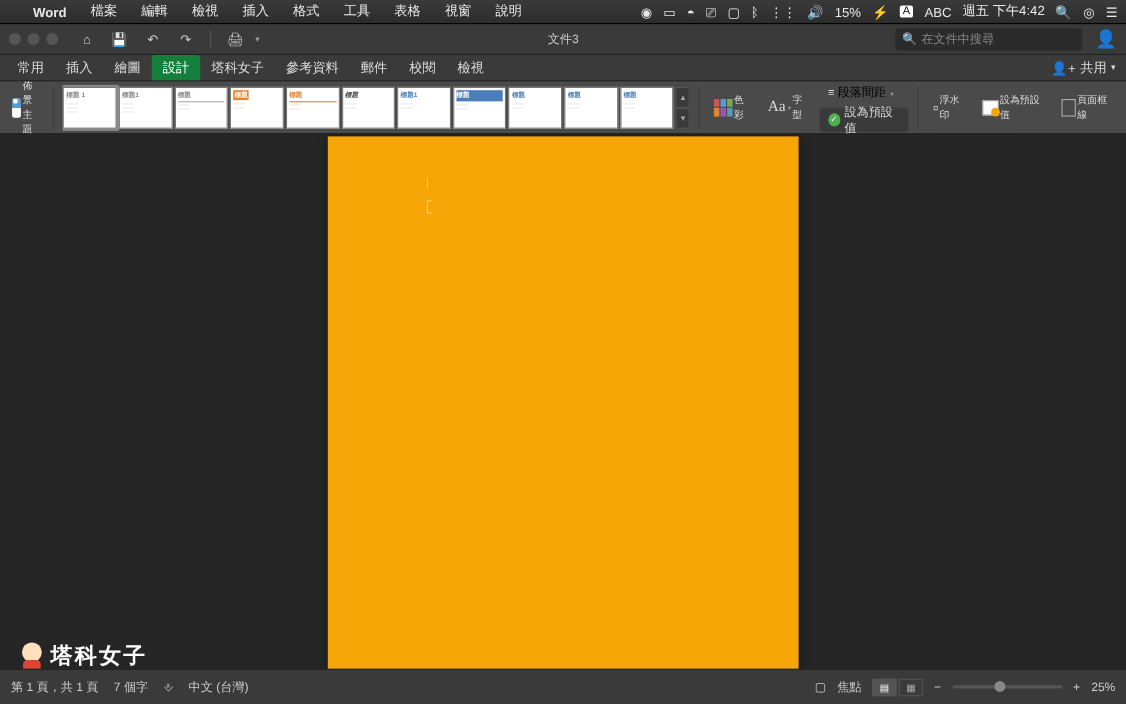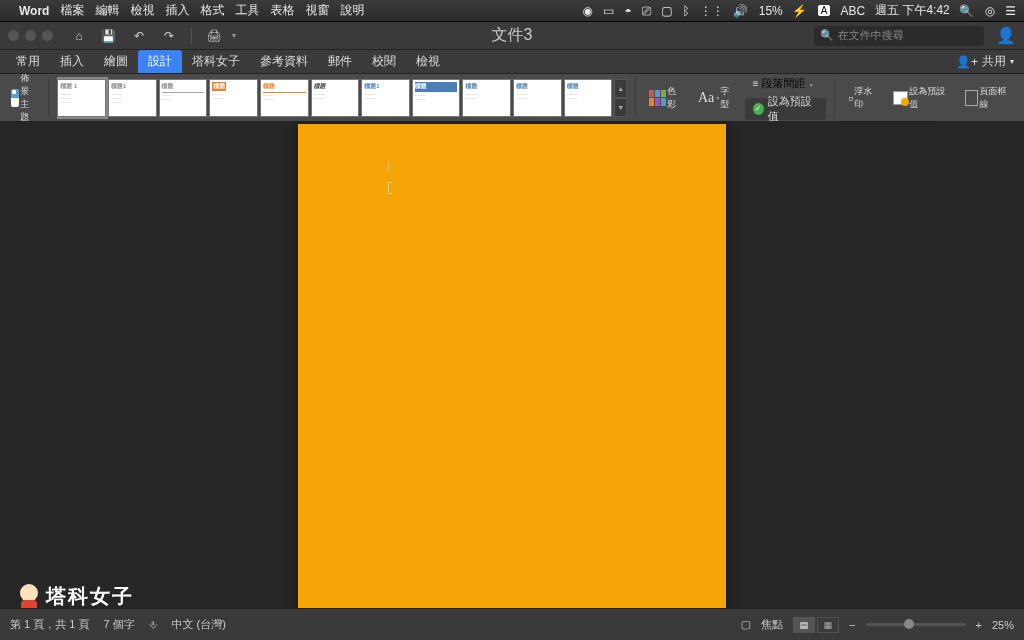--- a/index.html
+++ b/index.html
@@ -1,39 +1,39 @@
 <!DOCTYPE html>
 <html><head>
 <meta charset="utf-8">
 <style>
 * { margin: 0; padding: 0; box-sizing: border-box; font-family: -apple-system, "PingFang TC", "Microsoft JhengHei", sans-serif; }
 body { width: 1024px; height: 640px; background: #1a1a1a; overflow: hidden; position: relative; }
 
 
 .mac-menubar { height: 22px; background: linear-gradient(#3a3a3a,#2c2c2c); display: flex; align-items: center; padding: 0 8px; color: #e8e8e8; font-size: 12px; gap: 14px; border-bottom: 1px solid #000; }
-.mac-menubar .left { display: flex; gap: 11px; align-items: center; }
+.mac-menubar .left { display: flex; gap: 22px; align-items: center; }
 .mac-menubar .right { margin-left: auto; display: flex; gap: 10px; align-items: center; }
 .apple { font-size: 14px; }
 .app-name { font-weight: 600; }
 .mb-item { cursor: default; }
 
 
 .win-toolbar { height: 28px; background: #3a3a3a; display: flex; align-items: center; padding: 0 8px; gap: 6px; border-bottom: 1px solid #222; position: relative; }
 .traffic { display: flex; gap: 6px; margin-right: 8px; }
 .dot { width: 11px; height: 11px; border-radius: 50%; background: #555; }
 .tbtn { width: 24px; height: 20px; display: flex; align-items: center; justify-content: center; color: #ccc; font-size: 12px; border-radius: 3px; }
 .divider { width: 1px; height: 16px; background: #555; margin: 0 4px; }
-.doc-title { position: absolute; left: 50%; transform: translateX(-50%); color: #ccc; font-size: 16px; }
+.doc-title { position: absolute; left: 50%; transform: translateX(-50%); color: #ccc; font-size: 11px; }
 .search-box { margin-left: auto; width: 170px; height: 20px; background: #2b2b2b; border-radius: 3px; display: flex; align-items: center; padding: 0 6px; color: #888; font-size: 11px; }
 .user-icon { width: 20px; height: 20px; margin-left: 6px; color: #ccc; display:flex; align-items:center; justify-content:center; }
 
 
 .ribbon-tabs { height: 24px; background: #3a3a3a; display: flex; align-items: stretch; padding-left: 6px; font-size: 12px; color: #ddd; border-bottom: 1px solid #222; }
 .rtab { padding: 0 10px; display: flex; align-items: center; cursor: default; }
-.rtab.active { background: #3b82f6; border-radius: 3px 3px 0 0; color: #fff; font-weight: 500; }
+.rtab.active { background: #15803d; border-radius: 3px 3px 0 0; color: #fff; font-weight: 500; }
 .share-btn { margin-left: auto; padding: 0 10px; display: flex; align-items: center; gap: 4px; color:#ddd; }
 
 
 .ribbon { height: 48px; background: #4a4a4a; display: flex; align-items: center; padding: 0 6px; gap: 4px; border-bottom: 1px solid #222; }
 .themes-btn { width: 36px; height: 44px; display: flex; flex-direction: column; align-items: center; justify-content: center; color: #ddd; font-size: 9px; gap: 1px; }
 .themes-icon { width: 20px; height: 18px; background: linear-gradient(#5b9bd5 50%, #fff 50%); border-radius: 2px; position: relative; }
 .themes-icon::after { content: ""; position: absolute; top:1px; left:1px; width:4px;height:4px; background:#fff; border-radius:1px;}
 .gallery { display: flex; gap: 2px; align-items: center; height: 42px; overflow: hidden; }
 .doc-thumb { width: 52px; height: 38px; background: #fff; border: 1px solid #777; font-size: 5px; color: #444; padding: 2px; position: relative; cursor: default; }
 .doc-thumb .t { font-size: 6px; font-weight: bold; color: #888; margin-bottom: 1px; }

